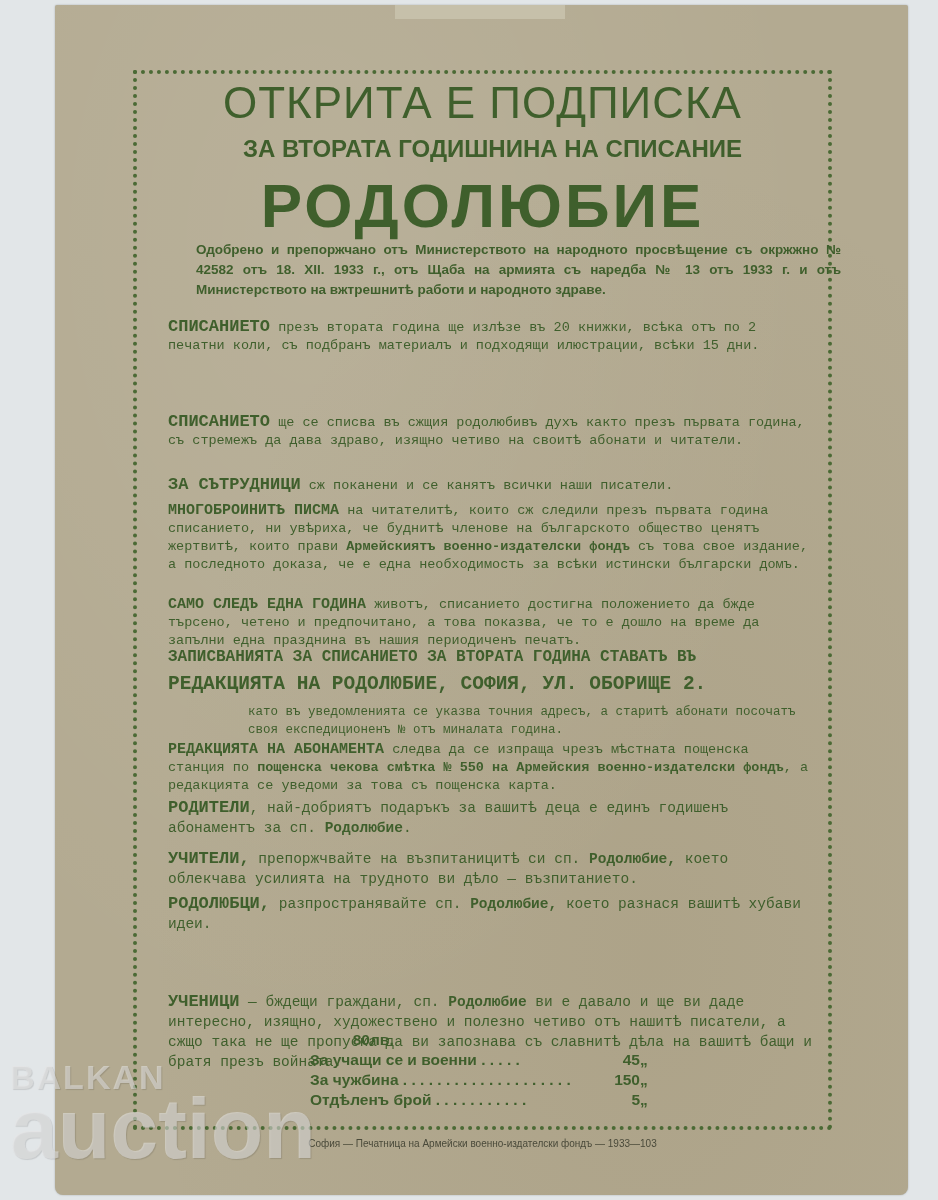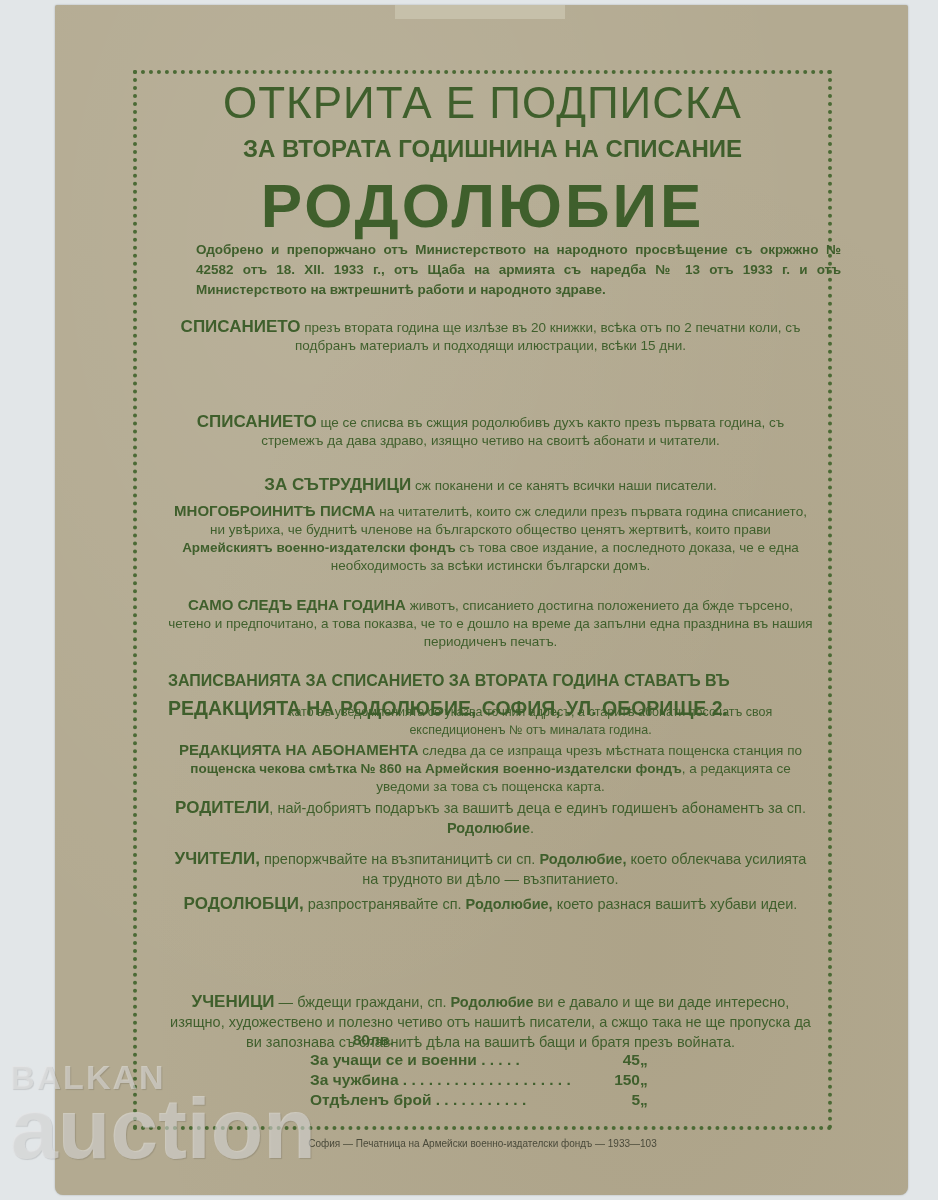--- a/index.html
+++ b/index.html
@@ -45,30 +45,29 @@
   }
   .approval {
     position:absolute; left:168px; width:645px; top:240px;
     font-size:13.5px; font-weight:bold; line-height:20px; text-align:justify;
     font-family:"Liberation Sans", sans-serif;
     margin-left:28px;
   }
   .para {
     position:absolute; left:168px; width:645px;
     font-size:13.5px; line-height:18px;
-    font-family:Liberation Sans, sans-serif;
-    text-align:center;
+    font-family:Liberation Mono, monospace;
   }
   .para .lead {
     font-weight:bold; font-size:17px;
   }
   .para b.em { font-weight:bold; }
   .bigline {
     position:absolute; left:168px; width:645px;
-    font-weight:bold; font-family:Liberation Sans, sans-serif;margin-top:24px;
+    font-weight:bold; font-family:Liberation Mono, monospace;
   }
   .prices {
     position:absolute; left:310px; top:1030px; width:380px;
     font-size:15.5px; font-weight:bold; line-height:20px;
     font-family:"Liberation Sans", sans-serif;
   }
   .prices .row { display:flex; }
   .prices .lbl { flex:1; white-space:nowrap; overflow:hidden; }
   .prices .amt { width:60px; text-align:right; }
   .prices .cur { width:50px; text-align:left; }
@@ -117,21 +116,21 @@
 
 <div class="para ink" style="top:596px;">
   <span class="lead" style="font-size:15px;">САМО СЛЕДЪ ЕДНА ГОДИНА</span><span> животъ, списанието достигна положението да бжде търсено, четено и предпочитано, а това показва, че то е дошло на време да запълни една празднина въ нашия периодиченъ печатъ.</span>
 </div>
 
 <div class="bigline ink" style="top:648px; font-size:16px;">ЗАПИСВАНИЯТА ЗА СПИСАНИЕТО ЗА ВТОРАТА ГОДИНА СТАВАТЪ ВЪ</div>
 <div class="bigline ink" style="top:673px; font-size:19.5px;">РЕДАКЦИЯТА НА РОДОЛЮБИЕ, СОФИЯ, УЛ. ОБОРИЩЕ 2.</div>
 <div class="para ink" style="top:703px; left:248px; width:565px; font-size:12.5px;">като въ уведомленията се указва точния адресъ, а старитѣ абонати посочатъ своя експедиционенъ № отъ миналата година.</div>
 
 <div class="para ink" style="top:741px;">
-  <span class="lead" style="font-size:15px;">РЕДАКЦИЯТА НА АБОНАМЕНТА</span><span> следва да се изпраща чрезъ мѣстната пощенска станция по </span><b class="em">пощенска чекова смѣтка № 860 на Армейския военно-издателски фондъ</b><span>, а редакцията се уведоми за това съ пощенска карта.</span>
+  <span class="lead" style="font-size:15px;">РЕДАКЦИЯТА НА АБОНАМЕНТА</span><span> следва да се изпраща чрезъ мѣстната пощенска станция по </span><b class="em">пощенска чекова смѣтка № 550 на Армейския военно-издателски фондъ</b><span>, а редакцията се уведоми за това съ пощенска карта.</span>
 </div>
 
 <div class="para ink" style="top:798px; font-size:14.5px; line-height:20px;">
   <span class="lead">РОДИТЕЛИ</span><span>, най-добриятъ подаръкъ за вашитѣ деца е единъ годишенъ абонаментъ за сп. </span><b class="em">Родолюбие</b><span>.</span>
 </div>
 
 <div class="para ink" style="top:849px; font-size:14.5px; line-height:20px;">
   <span class="lead">УЧИТЕЛИ,</span><span> препоржчвайте на възпитаницитѣ си сп. </span><b class="em">Родолюбие,</b><span> което облекчава усилията на трудното ви дѣло — възпитанието.</span>
 </div>
 

